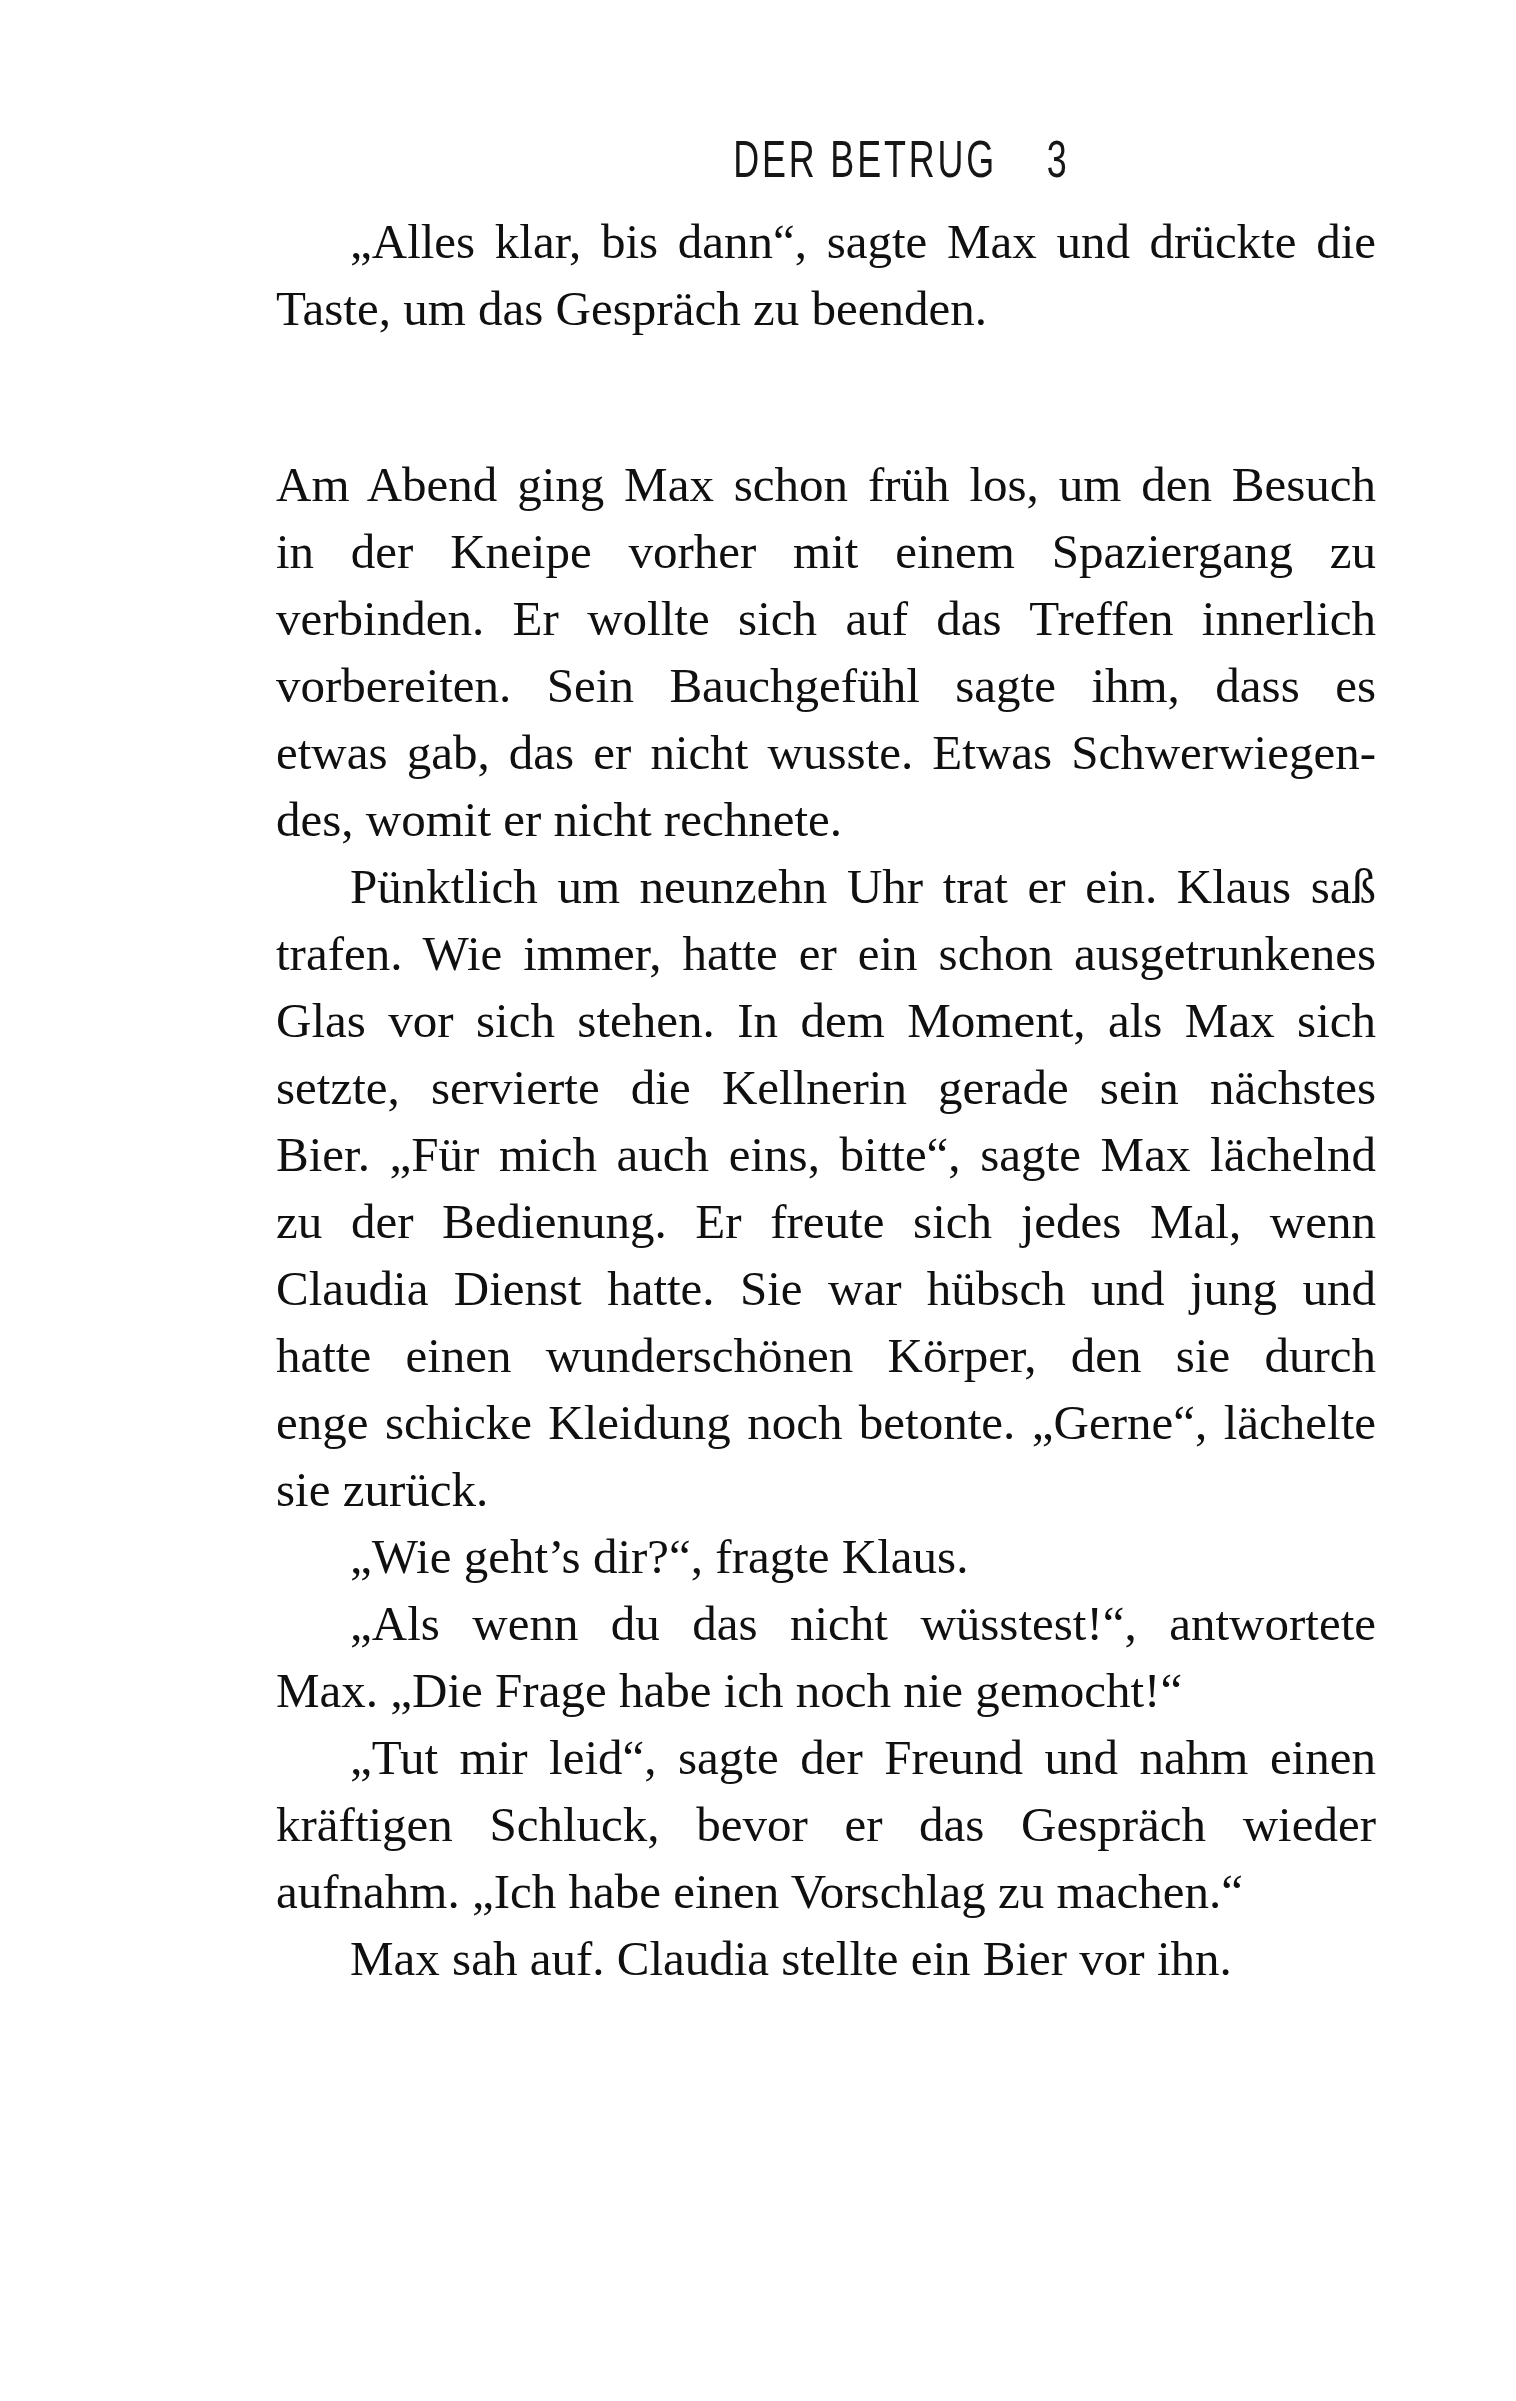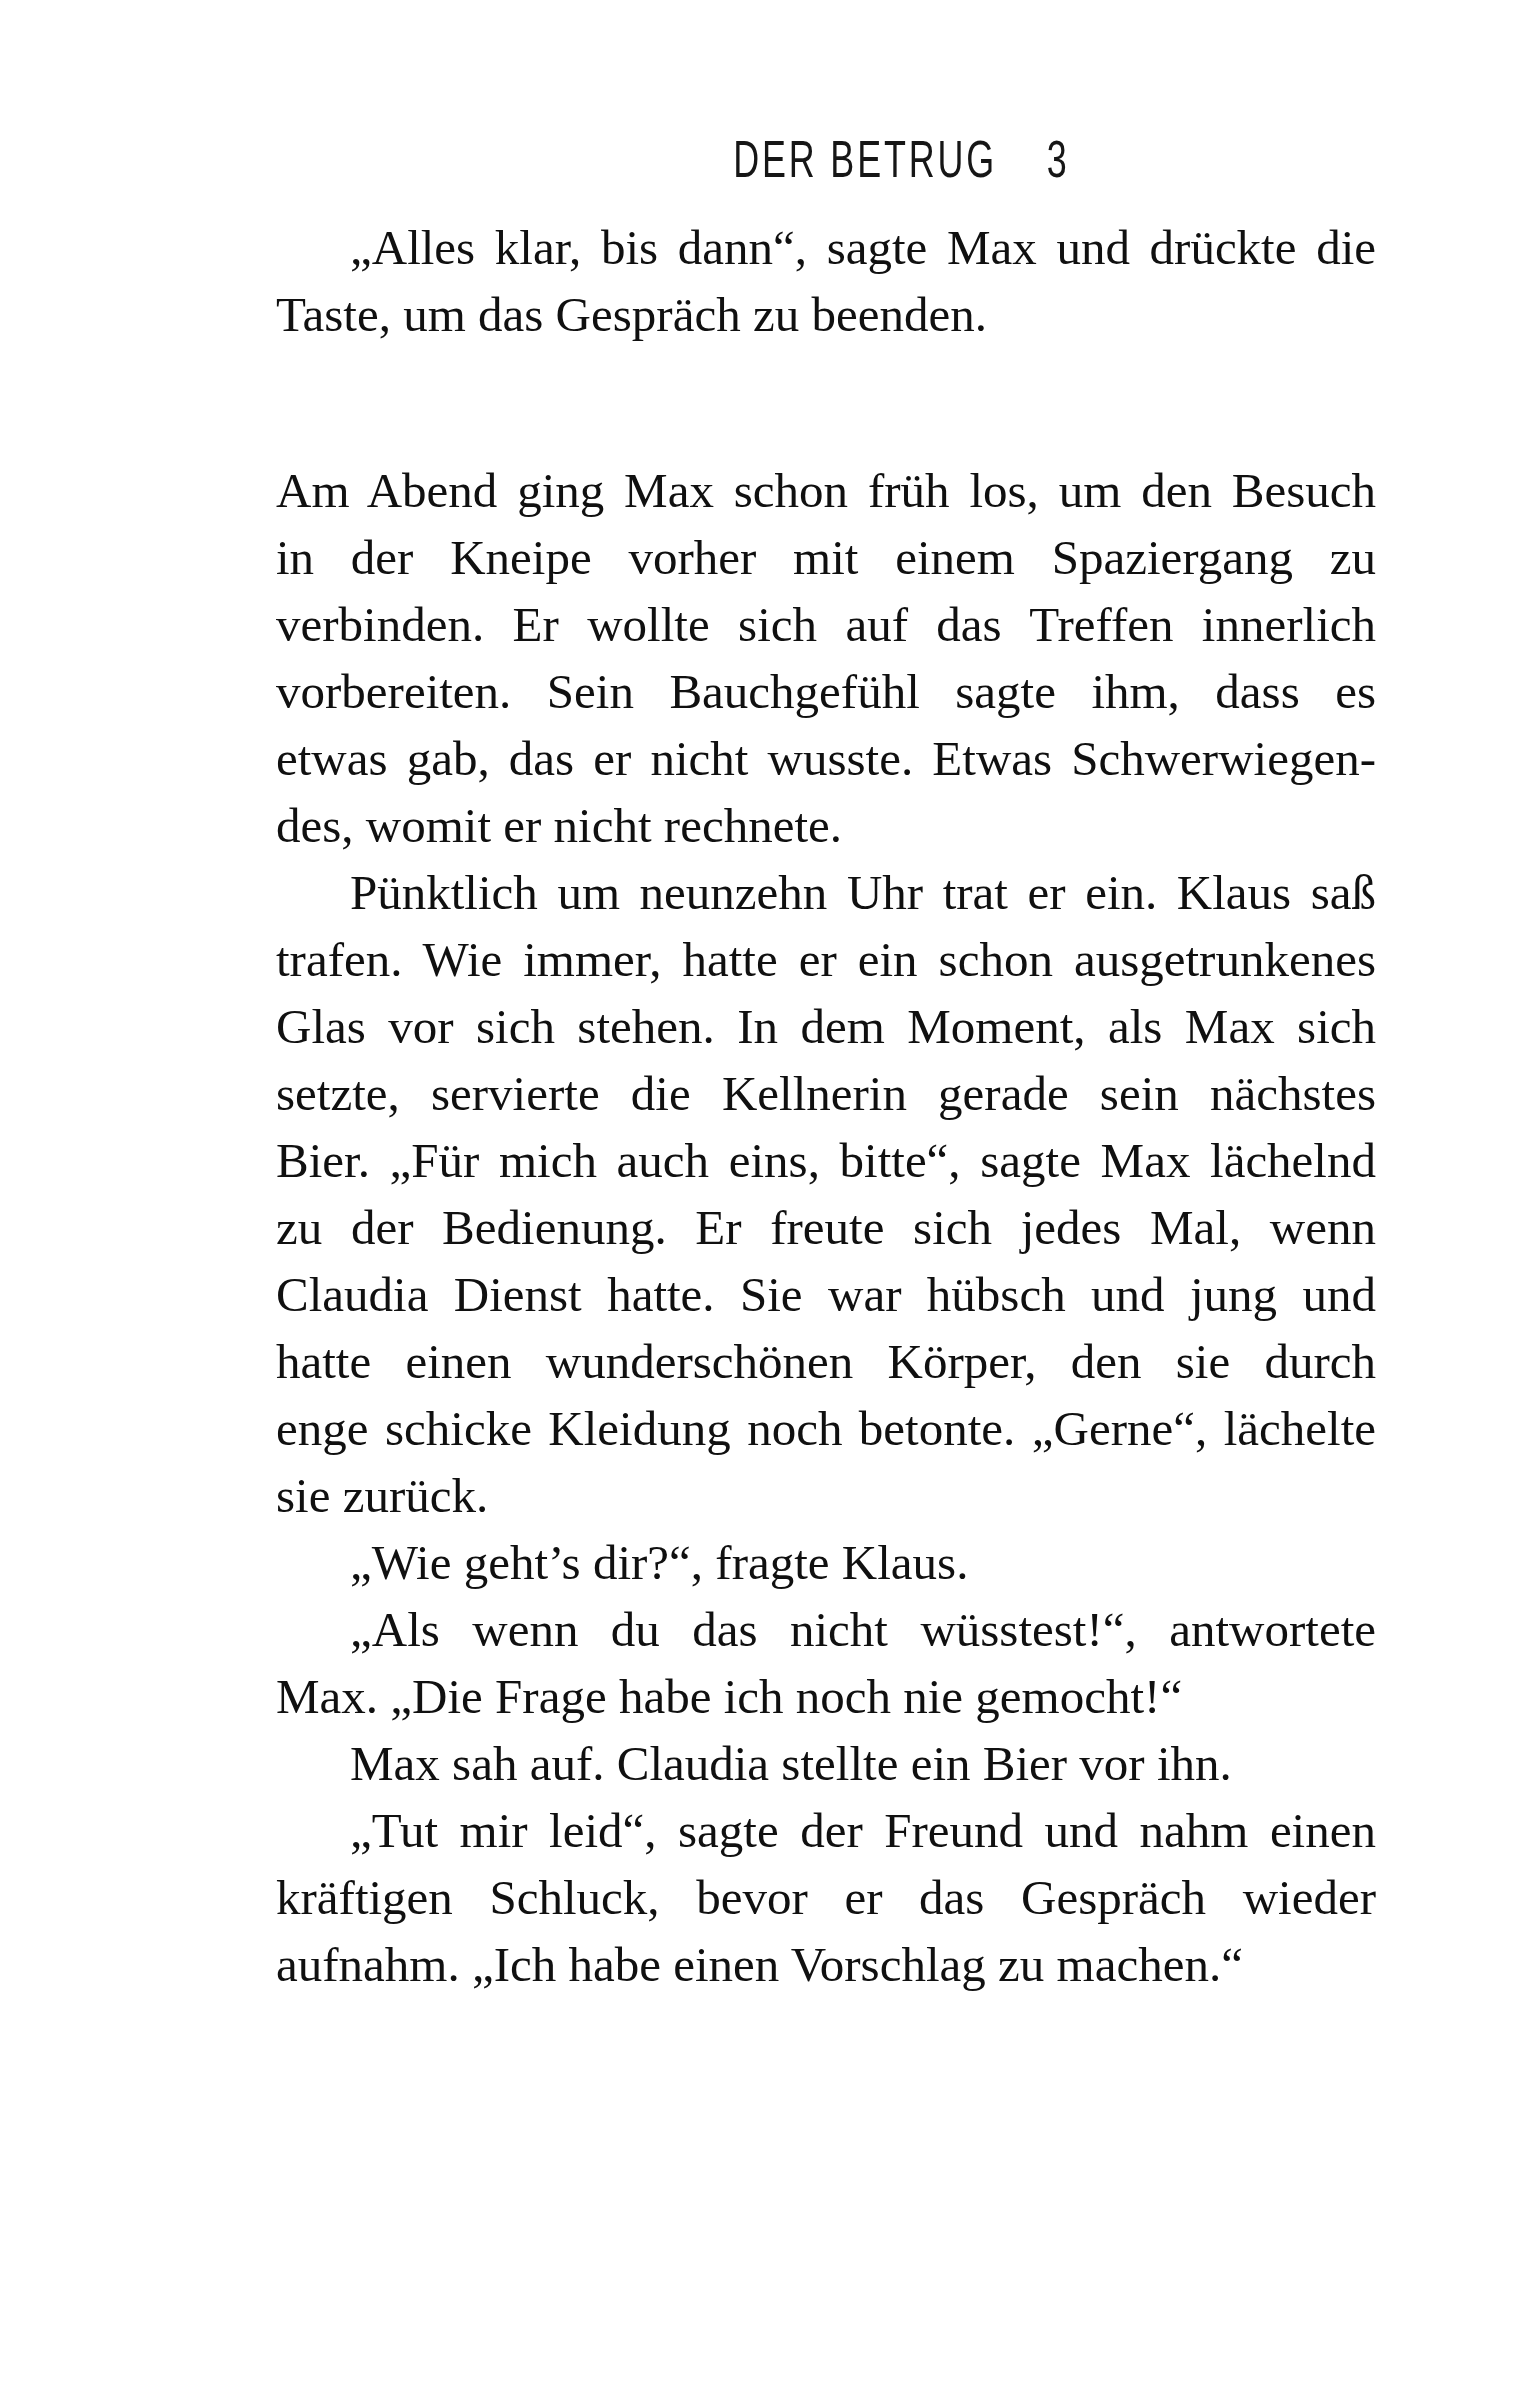--- a/index.html
+++ b/index.html
@@ -28,21 +28,21 @@
     font-size: 52px;
     line-height: 52px;
     letter-spacing: 0.08em;
     color: #161616;
     white-space: nowrap;
   }
   .pagenum { margin-left: 72px; }
   
   .text-block {
     position: absolute;
-    top: 214px;
+    top: 208px;
     left: 276px;
     width: 1100px;
     font-size: 49px;
     line-height: 67px;
     color: #101010;
   }
   .para { margin: 0; }
   .para.scene-break { margin-top: 109px; }
   .line {
     text-align: justify;
@@ -90,22 +90,22 @@
         <div class="line last">sie zurück.</div>
       </div>
       <div class="para">
         <div class="line last indent">„Wie geht’s dir?“, fragte Klaus.</div>
       </div>
       <div class="para">
         <div class="line indent">„Als wenn du das nicht wüsstest!“, antwortete</div>
         <div class="line last">Max. „Die Frage habe ich noch nie gemocht!“</div>
       </div>
       <div class="para">
-        <div class="line last indent">Max sah auf. Claudia stellte ein Bier vor ihn.</div>
-      </div>
-      <div class="para">
         <div class="line indent">„Tut mir leid“, sagte der Freund und nahm einen</div>
         <div class="line">kräftigen Schluck, bevor er das Gespräch wieder</div>
         <div class="line last">aufnahm. „Ich habe einen Vorschlag zu machen.“</div>
+      </div>
+      <div class="para">
+        <div class="line last indent">Max sah auf. Claudia stellte ein Bier vor ihn.</div>
       </div>
     </main>
 </div>
 
 
 </body></html>

